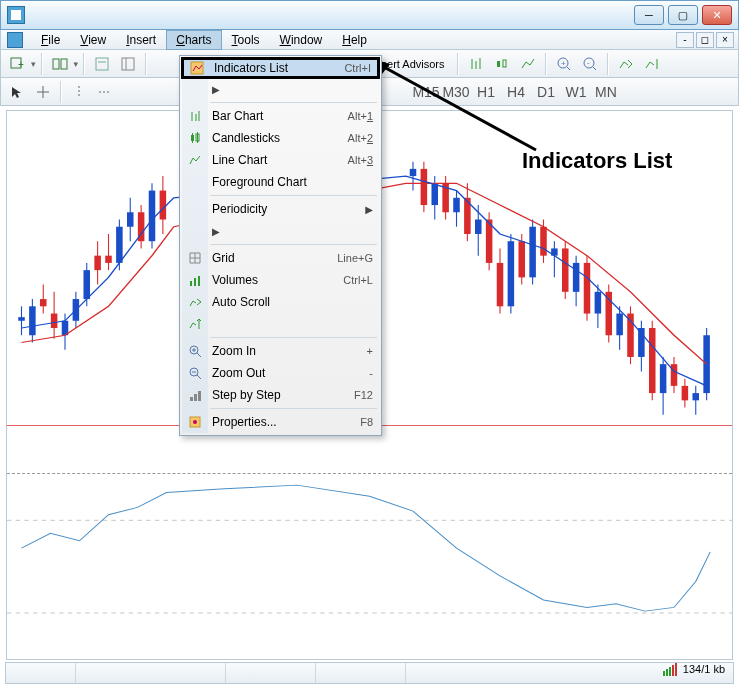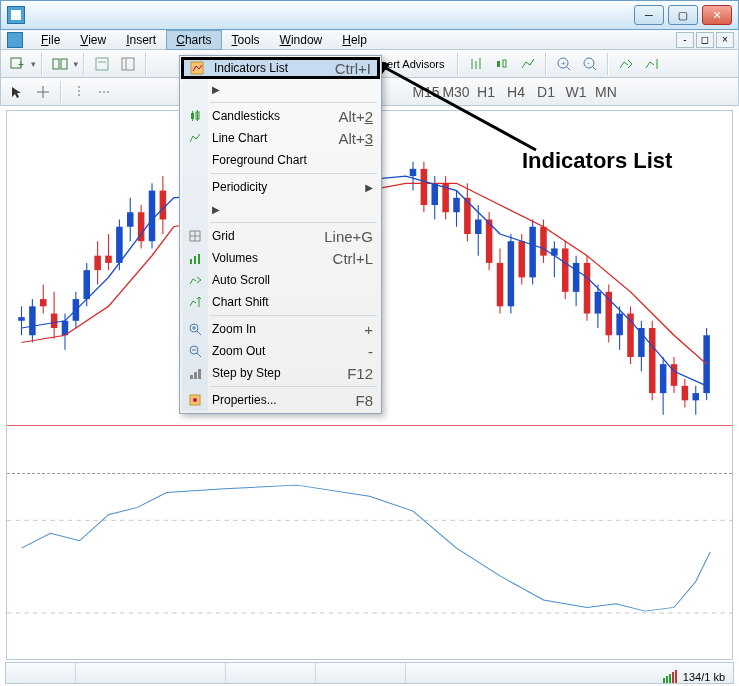--- a/index.html
+++ b/index.html
@@ -36,31 +36,31 @@
 .main-chart { width:100%; height: 66%; position: relative; }
 .sub-chart { width:100%; height: 34%; position: relative; border-top: 1px dashed #999; }
 
 
 .dropdown { position: absolute; left: 179px; top: 55px; width: 203px; background: linear-gradient(#f9f9f9,#efefef); border: 1px solid #8fa8bd; box-shadow: 3px 3px 6px rgba(0,0,0,.25); z-index: 50; font-size: 12px; padding: 2px; }
 .dd-icon-col { position:absolute; left:2px; top:2px; bottom:2px; width:26px; background: linear-gradient(#eef3f7,#e0e8ef); }
 .dd-item { position: relative; display: flex; align-items: center; height: 22px; padding-left: 30px; padding-right: 6px; cursor: pointer; }
 .dd-item.highlight { background: #c5dbef; border: 3px solid #000; margin: -1px; }
 .dd-sep { height: 1px; background: #cfd8df; margin: 2px 2px 2px 28px; }
 .dd-label { flex: 1; }
-.dd-shortcut { color: #555; font-size: 15px; }
+.dd-shortcut { color: #555; font-size: 11px; }
 .dd-arrow { font-size: 10px; color: #444; }
 .dd-icon { position: absolute; left: 5px; width: 16px; height: 16px; display:flex; align-items:center; justify-content:center; }
 
 
 .annotation-line { position: absolute; z-index: 40; }
 .annotation-text { position: absolute; z-index: 40; font-weight: 700; font-size: 22px; color: #000; }
 
 
 .statusbar { position: absolute; left: 5px; right: 5px; bottom: 2px; height: 22px; background: linear-gradient(#f8fbfd,#e7eef4); border: 1px solid #b9cad7; display: flex; align-items: center; font-size: 11px; }
-.status-cell { border-right: 1px solid #cfd8df; height: 100%; display:flex; align-items:flex-end; padding: 0 8px; }
+.status-cell { border-right: 1px solid #cfd8df; height: 100%; display:flex; align-items:flex-start; padding: 0 8px; }
 .status-spacer { flex: 1; }
 .conn-bars { display:inline-flex; align-items:flex-end; gap:1px; margin-right:6px; }
 .conn-bars span { width:2px; background:#2a9d2a; }
 .conn-bars span:nth-child(1){height:5px;} .conn-bars span:nth-child(2){height:7px;} .conn-bars span:nth-child(3){height:9px;} .conn-bars span:nth-child(4){height:11px; background:#c33;} .conn-bars span:nth-child(5){height:13px; background:#c33;}
 
 .underline { text-decoration: underline; }
 </style>
 </head>
 <body>
 
@@ -311,20 +311,31 @@
       <span class="dd-label">Indicators List</span>
       <span class="dd-shortcut">Ctrl+I</span>
     </div>
     <div class="dd-item">
       <span class="dd-arrow">▶</span>
     </div>
     <div class="dd-sep"></div>
     <div class="dd-item">
       <span class="dd-icon">
         <svg width="14" height="14">
+          <line x1="4" y1="3" x2="4" y2="12" stroke="#393"></line>
+          <line x1="8" y1="5" x2="8" y2="12" stroke="#393"></line>
+          <line x1="11" y1="2" x2="11" y2="12" stroke="#393"></line>
+        </svg>
+      </span>
+      <span class="dd-label">Bar Chart</span>
+      <span class="dd-shortcut">Alt+<span class="underline">1</span></span>
+    </div>
+    <div class="dd-item">
+      <span class="dd-icon">
+        <svg width="14" height="14">
           <rect x="3" y="4" width="3" height="6" fill="#393"></rect>
           <line x1="4.5" y1="2" x2="4.5" y2="12" stroke="#393"></line>
           <rect x="8" y="3" width="3" height="7" fill="none" stroke="#393"></rect>
           <line x1="9.5" y1="1" x2="9.5" y2="12" stroke="#393"></line>
         </svg>
       </span>
       <span class="dd-label">Candlesticks</span>
       <span class="dd-shortcut">Alt+<span class="underline">2</span></span>
     </div>
     <div class="dd-item">
@@ -378,21 +389,20 @@
       <span class="dd-label">Auto Scroll</span>
     </div>
     <div class="dd-item">
       <span class="dd-icon">
         <svg width="14" height="14">
           <polyline points="2,11 5,6 8,8" fill="none" stroke="#393"></polyline>
           <line x1="11" y1="2" x2="11" y2="12" stroke="#393"></line>
           <path d="M9 2 L11 0 L13 2" fill="none" stroke="#393" transform="translate(0,2)"></path>
         </svg>
       </span>
-      <span class="dd-label">Chart Shift</span>
     </div>
     <div class="dd-sep"></div>
     <div class="dd-item">
       <span class="dd-icon">
         <svg width="14" height="14">
           <circle cx="6" cy="6" r="4" fill="none" stroke="#57a"></circle>
           <line x1="9" y1="9" x2="13" y2="13" stroke="#57a"></line>
           <line x1="4" y1="6" x2="8" y2="6" stroke="#57a"></line>
           <line x1="6" y1="4" x2="6" y2="8" stroke="#57a"></line>
         </svg>

